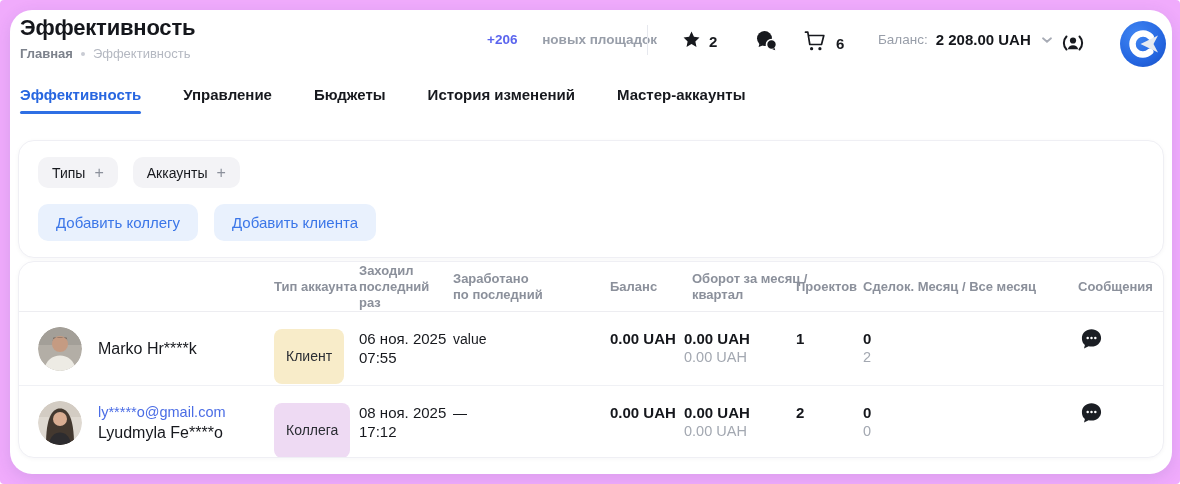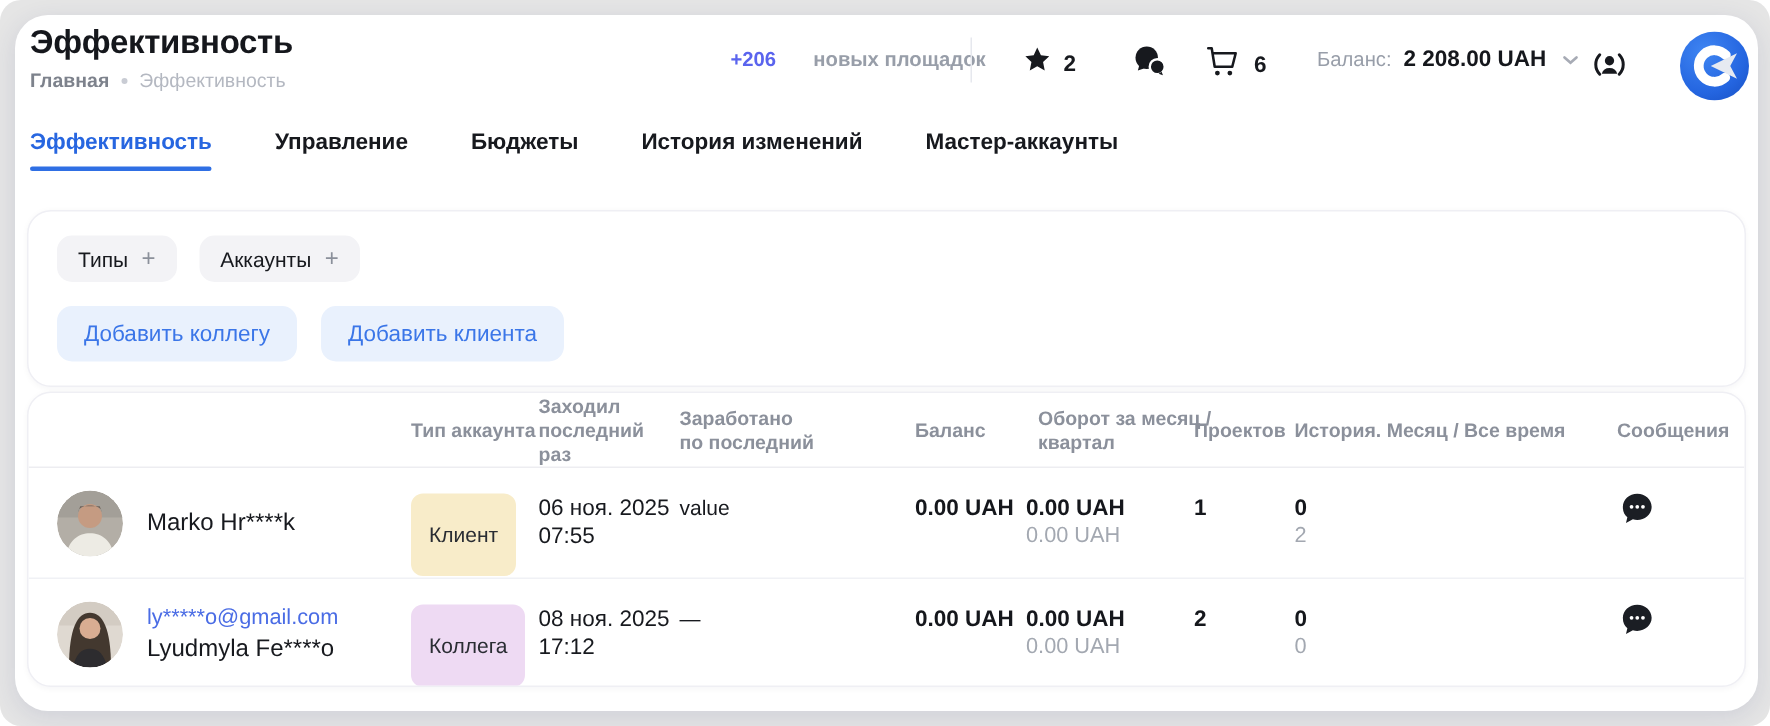--- a/index.html
+++ b/index.html
@@ -1,17 +1,17 @@
 <!DOCTYPE html>
 <html><head>
 <meta charset="utf-8">
 <style>
   * { box-sizing: border-box; margin: 0; padding: 0; }
   html,body { width:1180px; height:484px; background:#fff; font-family:"Liberation Sans","DejaVu Sans",sans-serif; }
-  .canvas { position:relative; width:1180px; height:484px; background:#e5e5e5; border-radius:14px; overflow:hidden; }
+  .canvas { position:relative; width:1180px; height:484px; background:#f0abfc; border-radius:4px; overflow:hidden; }
   .page { position:absolute; left:10px; top:10px; width:1162px; height:464px; background:#fff; border-radius:22px;
           box-shadow:0 4px 16px rgba(50,55,120,.12); overflow:hidden; }
 
   
   .hdr { position:absolute; left:0; top:0; width:100%; height:72px; }
   .title { position:absolute; left:10px; top:5px; font-size:22px; font-weight:800; color:#15171c; letter-spacing:-.2px; }
   .crumbs { position:absolute; left:10px; top:36px; display:flex; align-items:center; gap:8px; font-size:13px; }
   .crumb-home { color:#7d828c; font-weight:600; }
   .crumb-dot { width:4px; height:4px; border-radius:50%; background:#c9ccd4; }
   .crumb-cur { color:#b4b8c1; font-weight:500; }
@@ -202,21 +202,21 @@
     </div>
 
     <div class="card table-card">
       <div class="thead">
         <div class="hcell h-type">Тип аккаунта</div>
         <div class="hcell h-visit">Заходил последний раз</div>
         <div class="hcell h-earn">Заработано по последний</div>
         <div class="hcell h-balance">Баланс</div>
         <div class="hcell h-turn">Оборот за месяц / квартал</div>
         <div class="hcell h-proj">Проектов</div>
-        <div class="hcell h-deals">История. Месяц / Все время</div>
+        <div class="hcell h-deals">Сделок. Месяц / Все месяц</div>
         <div class="hcell h-msg">Сообщения</div>
       </div>
 
       <div class="row" style="top:50px;">
         <div class="cell c-avatar center">
           <svg class="avatar" viewBox="0 0 44 44" width="44" height="44">
             <defs>
                 <clipPath id="av1">
                   <circle cx="22" cy="22" r="22"></circle>
                 </clipPath>

